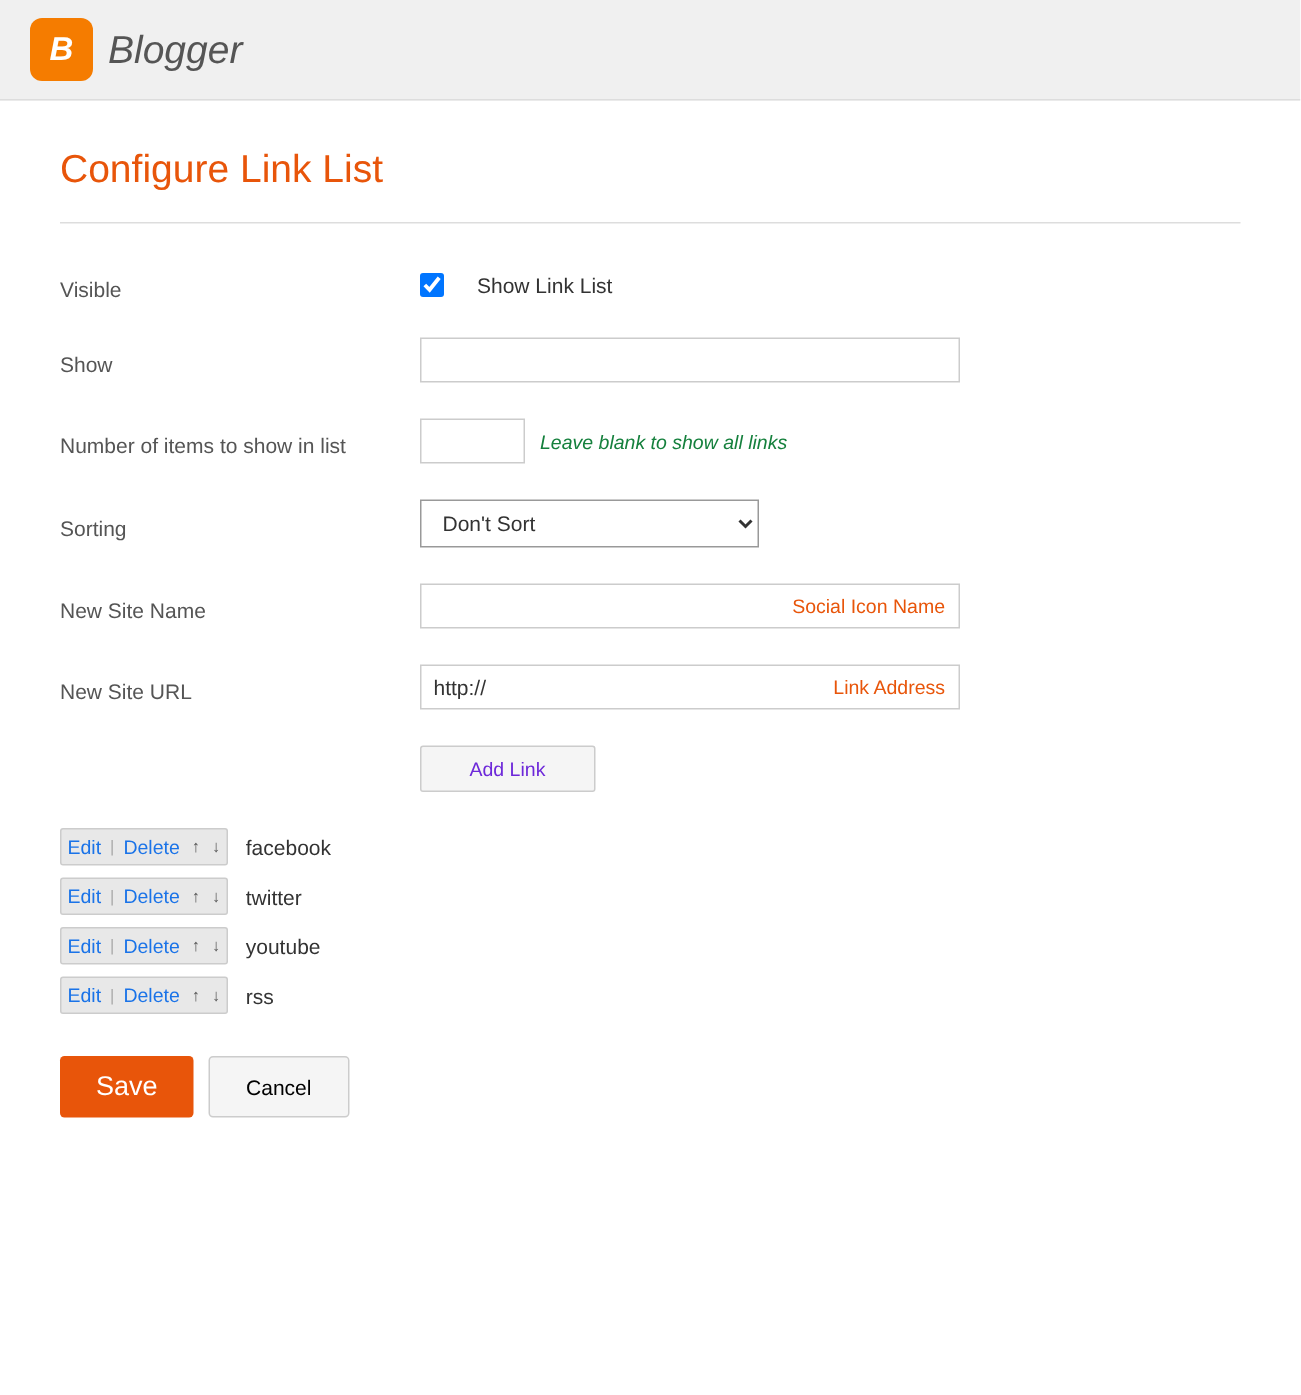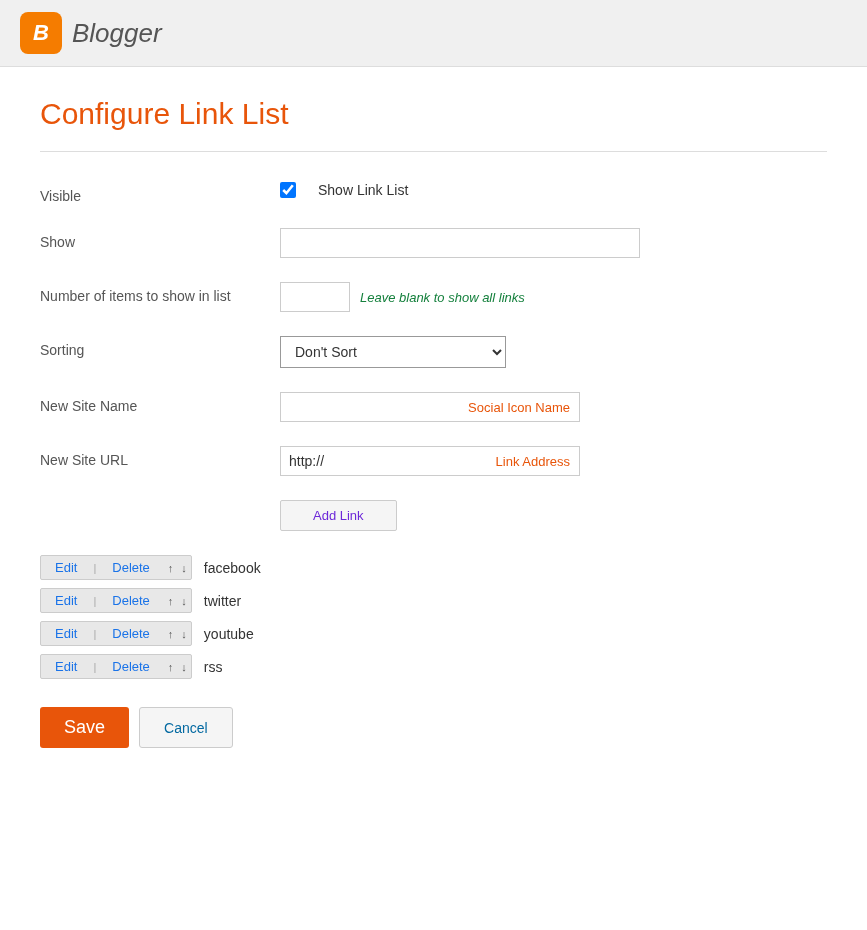--- a/index.html
+++ b/index.html
@@ -34,36 +34,36 @@
       font-style: italic;
     }
 
     
     .main {
       padding: 30px 40px;
       max-width: 867px;
     }
 
     .page-title {
-      font-size: 30px;
+      font-size: 26px;
       color: #e8550a;
       font-weight: normal;
       margin-bottom: 20px;
     }
 
     .divider {
       border: none;
       border-top: 1px solid #ddd;
       margin-bottom: 30px;
     }
 
     
     .form-row {
       display: flex;
-      align-items: flex-start;
+      align-items: center;
       margin-bottom: 24px;
       gap: 20px;
     }
 
     .form-label {
       width: 220px;
       min-width: 220px;
       color: #555;
       font-size: 14px;
       padding-top: 6px;
@@ -122,21 +122,21 @@
       color: #333;
       background: #fff;
       cursor: pointer;
       width: 226px;
       appearance: auto;
     }
 
     
     .site-input-wrap {
       position: relative;
-      width: 300px;
+      width: 360px;
     }
 
     .site-input-wrap input[type="text"] {
       width: 100%;
       padding-right: 120px;
     }
 
     .input-hint {
       position: absolute;
       right: 10px;
@@ -177,21 +177,21 @@
       border: 1px solid #ccc;
       border-radius: 2px;
       overflow: hidden;
     }
 
     .action-btn {
       background: none;
       border: none;
       color: #1a73e8;
       font-size: 13px;
-      padding: 4px 14px;
+      padding: 4px 4px;
       cursor: pointer;
       text-decoration: none;
     }
 
     .action-separator {
       color: #aaa;
       font-size: 11px;
       padding: 0 2px;
     }
 
@@ -221,21 +221,21 @@
       color: white;
       border: none;
       padding: 10px 24px;
       font-size: 18px;
       cursor: pointer;
       border-radius: 3px;
     }
 
     .cancel-btn {
       background: #f5f5f5;
-      color: #0369a1;
+      color: #000000;
       border: 1px solid #ccc;
       padding: 10px 24px;
       font-size: 14px;
       cursor: pointer;
       border-radius: 3px;
     }
   </style>
 </head>
 <body>
 

